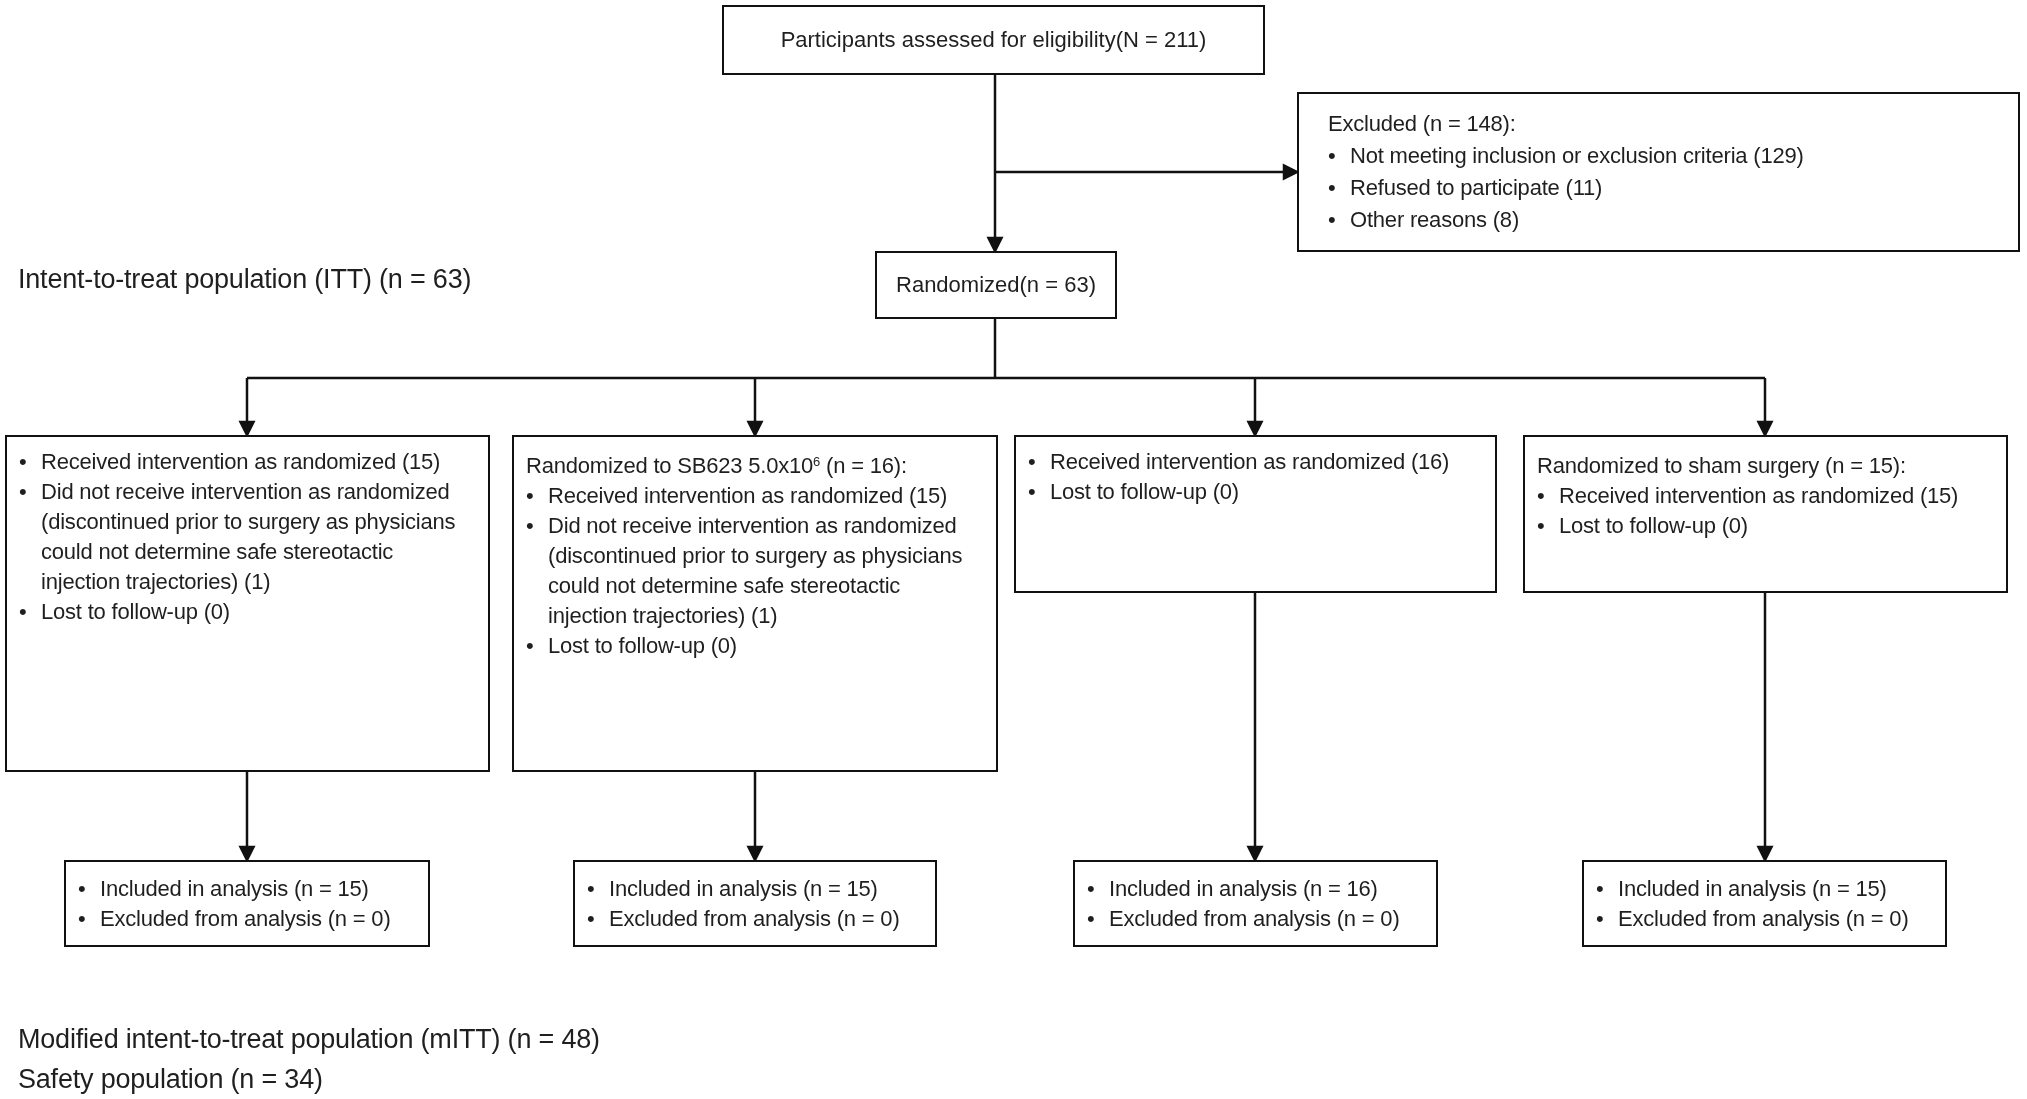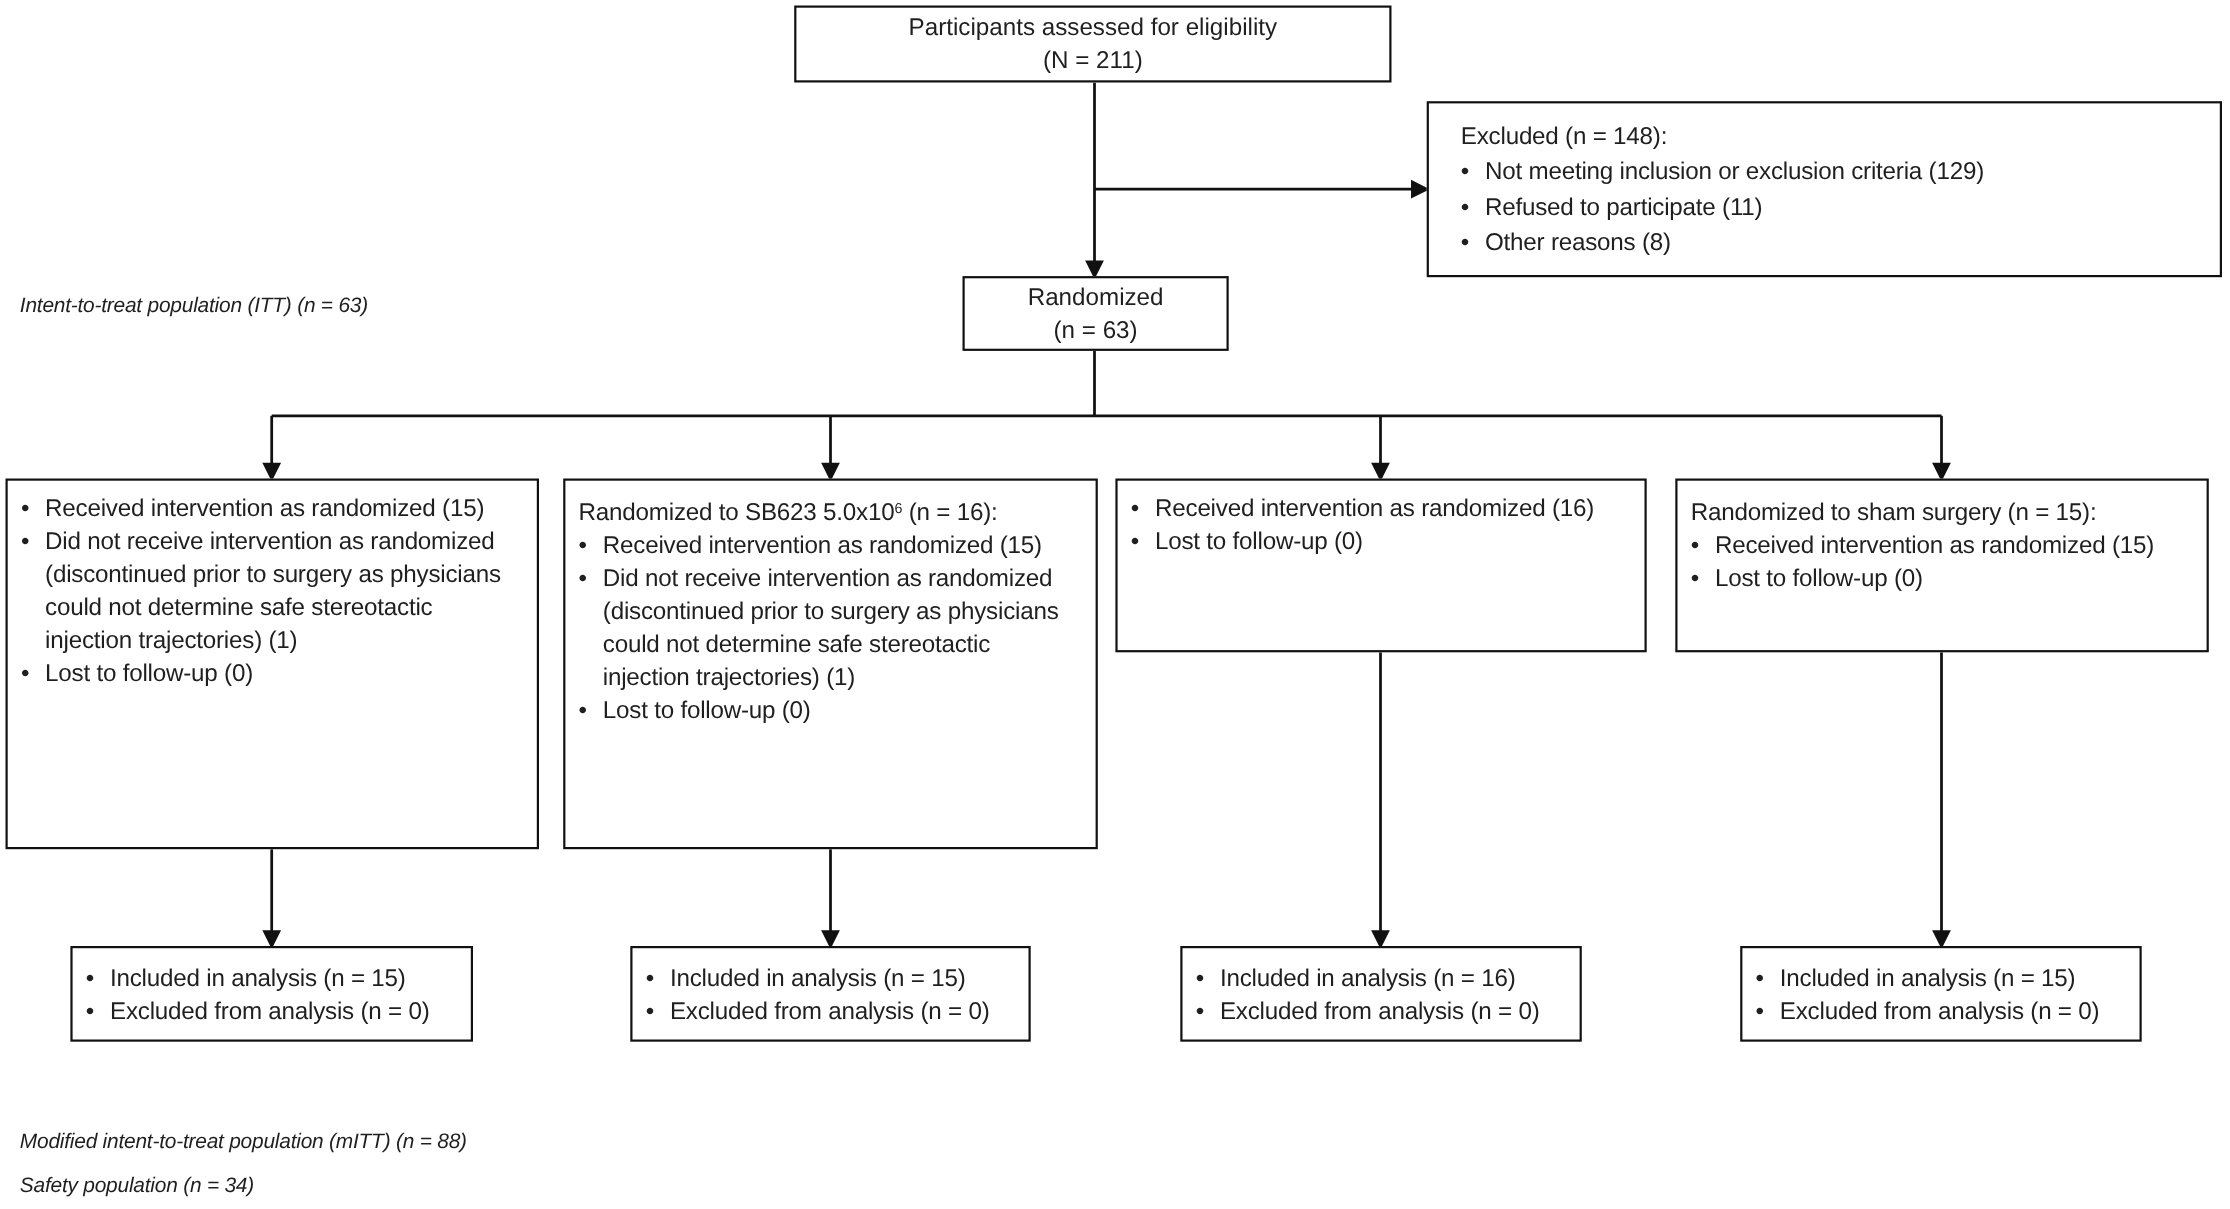--- a/index.html
+++ b/index.html
@@ -11,32 +11,32 @@
   .canvas {
     position:relative; width:2027px; height:1099px;
     background:#ffffff; overflow:hidden;
   }
   svg.connectors { position:absolute; left:0; top:0; }
   .box {
     position:absolute; background:#ffffff; border:2.5px solid #111111;
     font-size:22px; line-height:30px;
   }
   .center-box {
-    display:flex; flex-direction:column; align-items:center;
+    display:flex; flex-direction:row; align-items:center;
     justify-content:center; text-align:center;
   }
   .pad { padding:10px 12px; }
   .boxtitle { white-space:nowrap; letter-spacing:-0.2px; }
   .sup { font-size:13px; vertical-align:7px; }
   ul.blist { list-style:none; margin:0; padding:0; }
   ul.blist li { display:flex; align-items:flex-start; }
   .marker { flex:0 0 22px; width:22px; }
   .itext { flex:1; letter-spacing:-0.2px; }
   .nowrap { white-space:nowrap; }
-  .freelabel { position:absolute; font-size:19px; line-height:30px; letter-spacing:-0.2px; white-space:nowrap;font-style:italic; }
+  .freelabel { position:absolute; font-size:27px; line-height:30px; letter-spacing:-0.2px; white-space:nowrap; }
 
   
   #top-box        { left:722px;  top:5px;   width:543px; height:70px; }
   #excluded-box   { left:1297px; top:92px;  width:723px; height:160px; padding:14px 29px; line-height:32px; }
   #randomized-box { left:875px;  top:251px; width:242px; height:68px; }
   #arm-box-1 { left:5px;    top:435px; width:485px; height:337px; }
   #arm-box-2 { left:512px;  top:435px; width:486px; height:337px; }
   #arm-box-3 { left:1014px; top:435px; width:483px; height:158px; }
   #arm-box-4 { left:1523px; top:435px; width:485px; height:158px; }
   #analysis-box-1 { left:64px;   top:860px; width:366px; height:87px; }
@@ -219,16 +219,16 @@
           <span class="marker">•</span>
           <span class="itext nowrap">Included in analysis (n = 15)</span>
         </li>
       <li>
           <span class="marker">•</span>
           <span class="itext nowrap">Excluded from analysis (n = 0)</span>
         </li>
     </ul>
   </div>
 
-  <div id="mitt-label" class="freelabel">Modified intent-to-treat population (mITT) (n = 88)</div>
+  <div id="mitt-label" class="freelabel">Modified intent-to-treat population (mITT) (n = 48)</div>
   <div id="safety-label" class="freelabel">Safety population (n = 34)</div>
 
 </div>
 
 </body></html>

